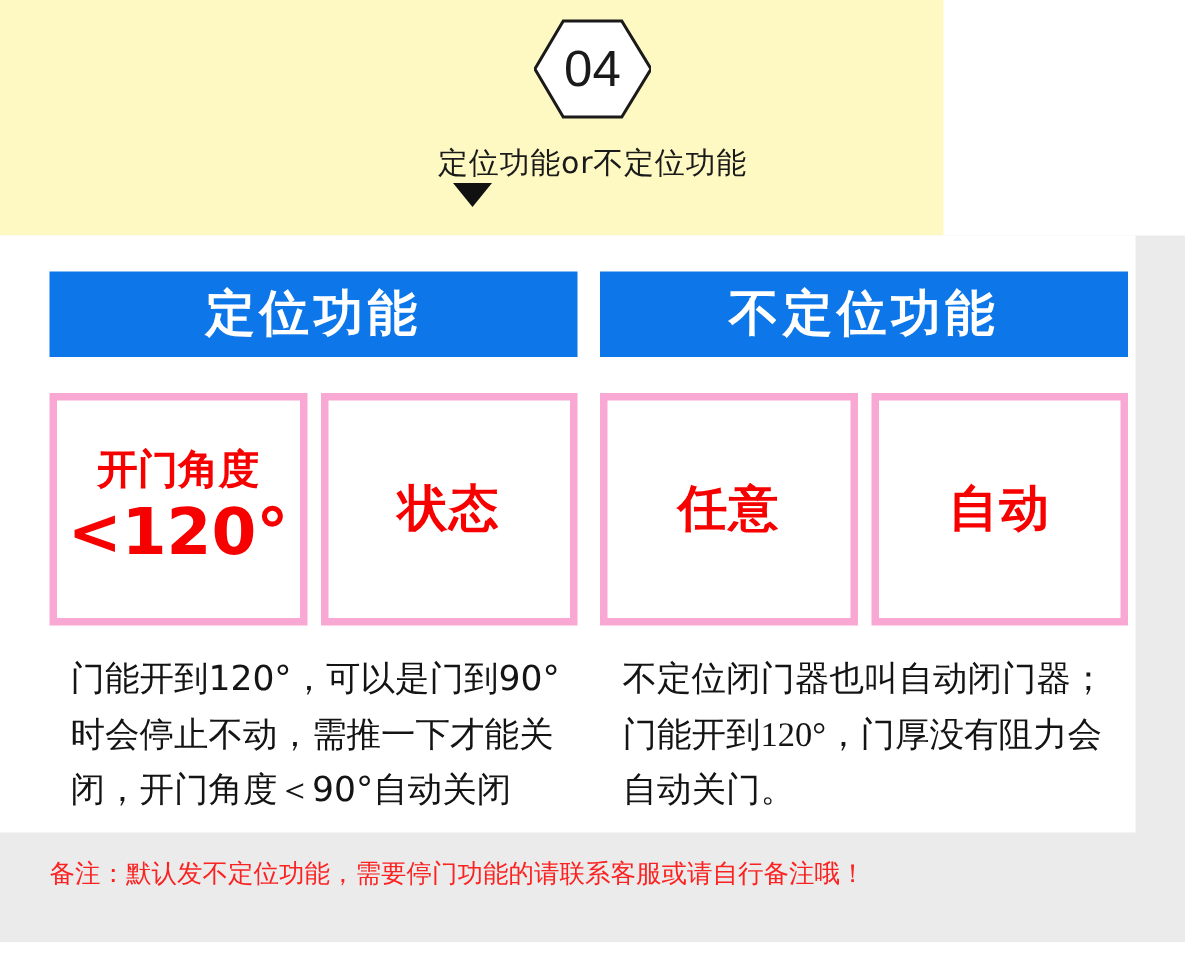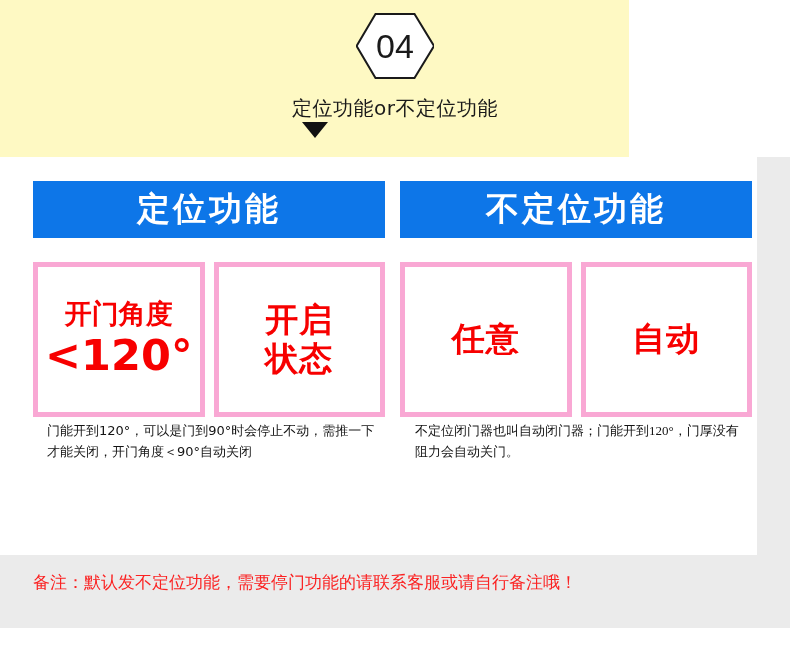--- a/index.html
+++ b/index.html
@@ -134,22 +134,22 @@
   }
   .redbox .line {
     line-height: 1.18;
     white-space: nowrap;
   }
   .redbox.cjk-2 .line { font-size: 33px; letter-spacing: 1px; }
   .redbox.mix .line.l1 { font-size: 27px; letter-spacing: 0px; }
   .redbox.mix .line.l2 { font-size: 43px; letter-spacing: 0px; }
 
   .paragraph {
-    margin-top: 4px;
-    font-size: 13px;
+    margin-top: 18px;
+    font-size: 23px;
     line-height: 1.60;
     color: #141414;
     font-family: "DejaVu Sans", sans-serif;
     letter-spacing: 0px;
     padding-left: 14px;
     padding-right: 4px;
   }
   .panel-right .paragraph { padding-left: 15px; font-family: Liberation Serif, serif; }
 
   .footnote {
@@ -195,21 +195,20 @@
     <div class="panels">
 
       <div class="panel panel-left">
         <div class="panel-header">定位功能</div>
         <div class="boxes">
           <div class="redbox mix">
             <div class="line l1">开门角度</div>
             <div class="line l2">&lt;120°</div>
           </div>
           <div class="redbox cjk-2">
-            <div class="line">开启</div>
             <div class="line">状态</div>
           </div>
         </div>
         <div class="paragraph">门能开到120°，可以是门到90°时会停止不动，需推一下才能关闭，开门角度＜90°自动关闭</div>
       </div>
 
       <div class="panel panel-right">
         <div class="panel-header">不定位功能</div>
         <div class="boxes">
           <div class="redbox cjk-2">

